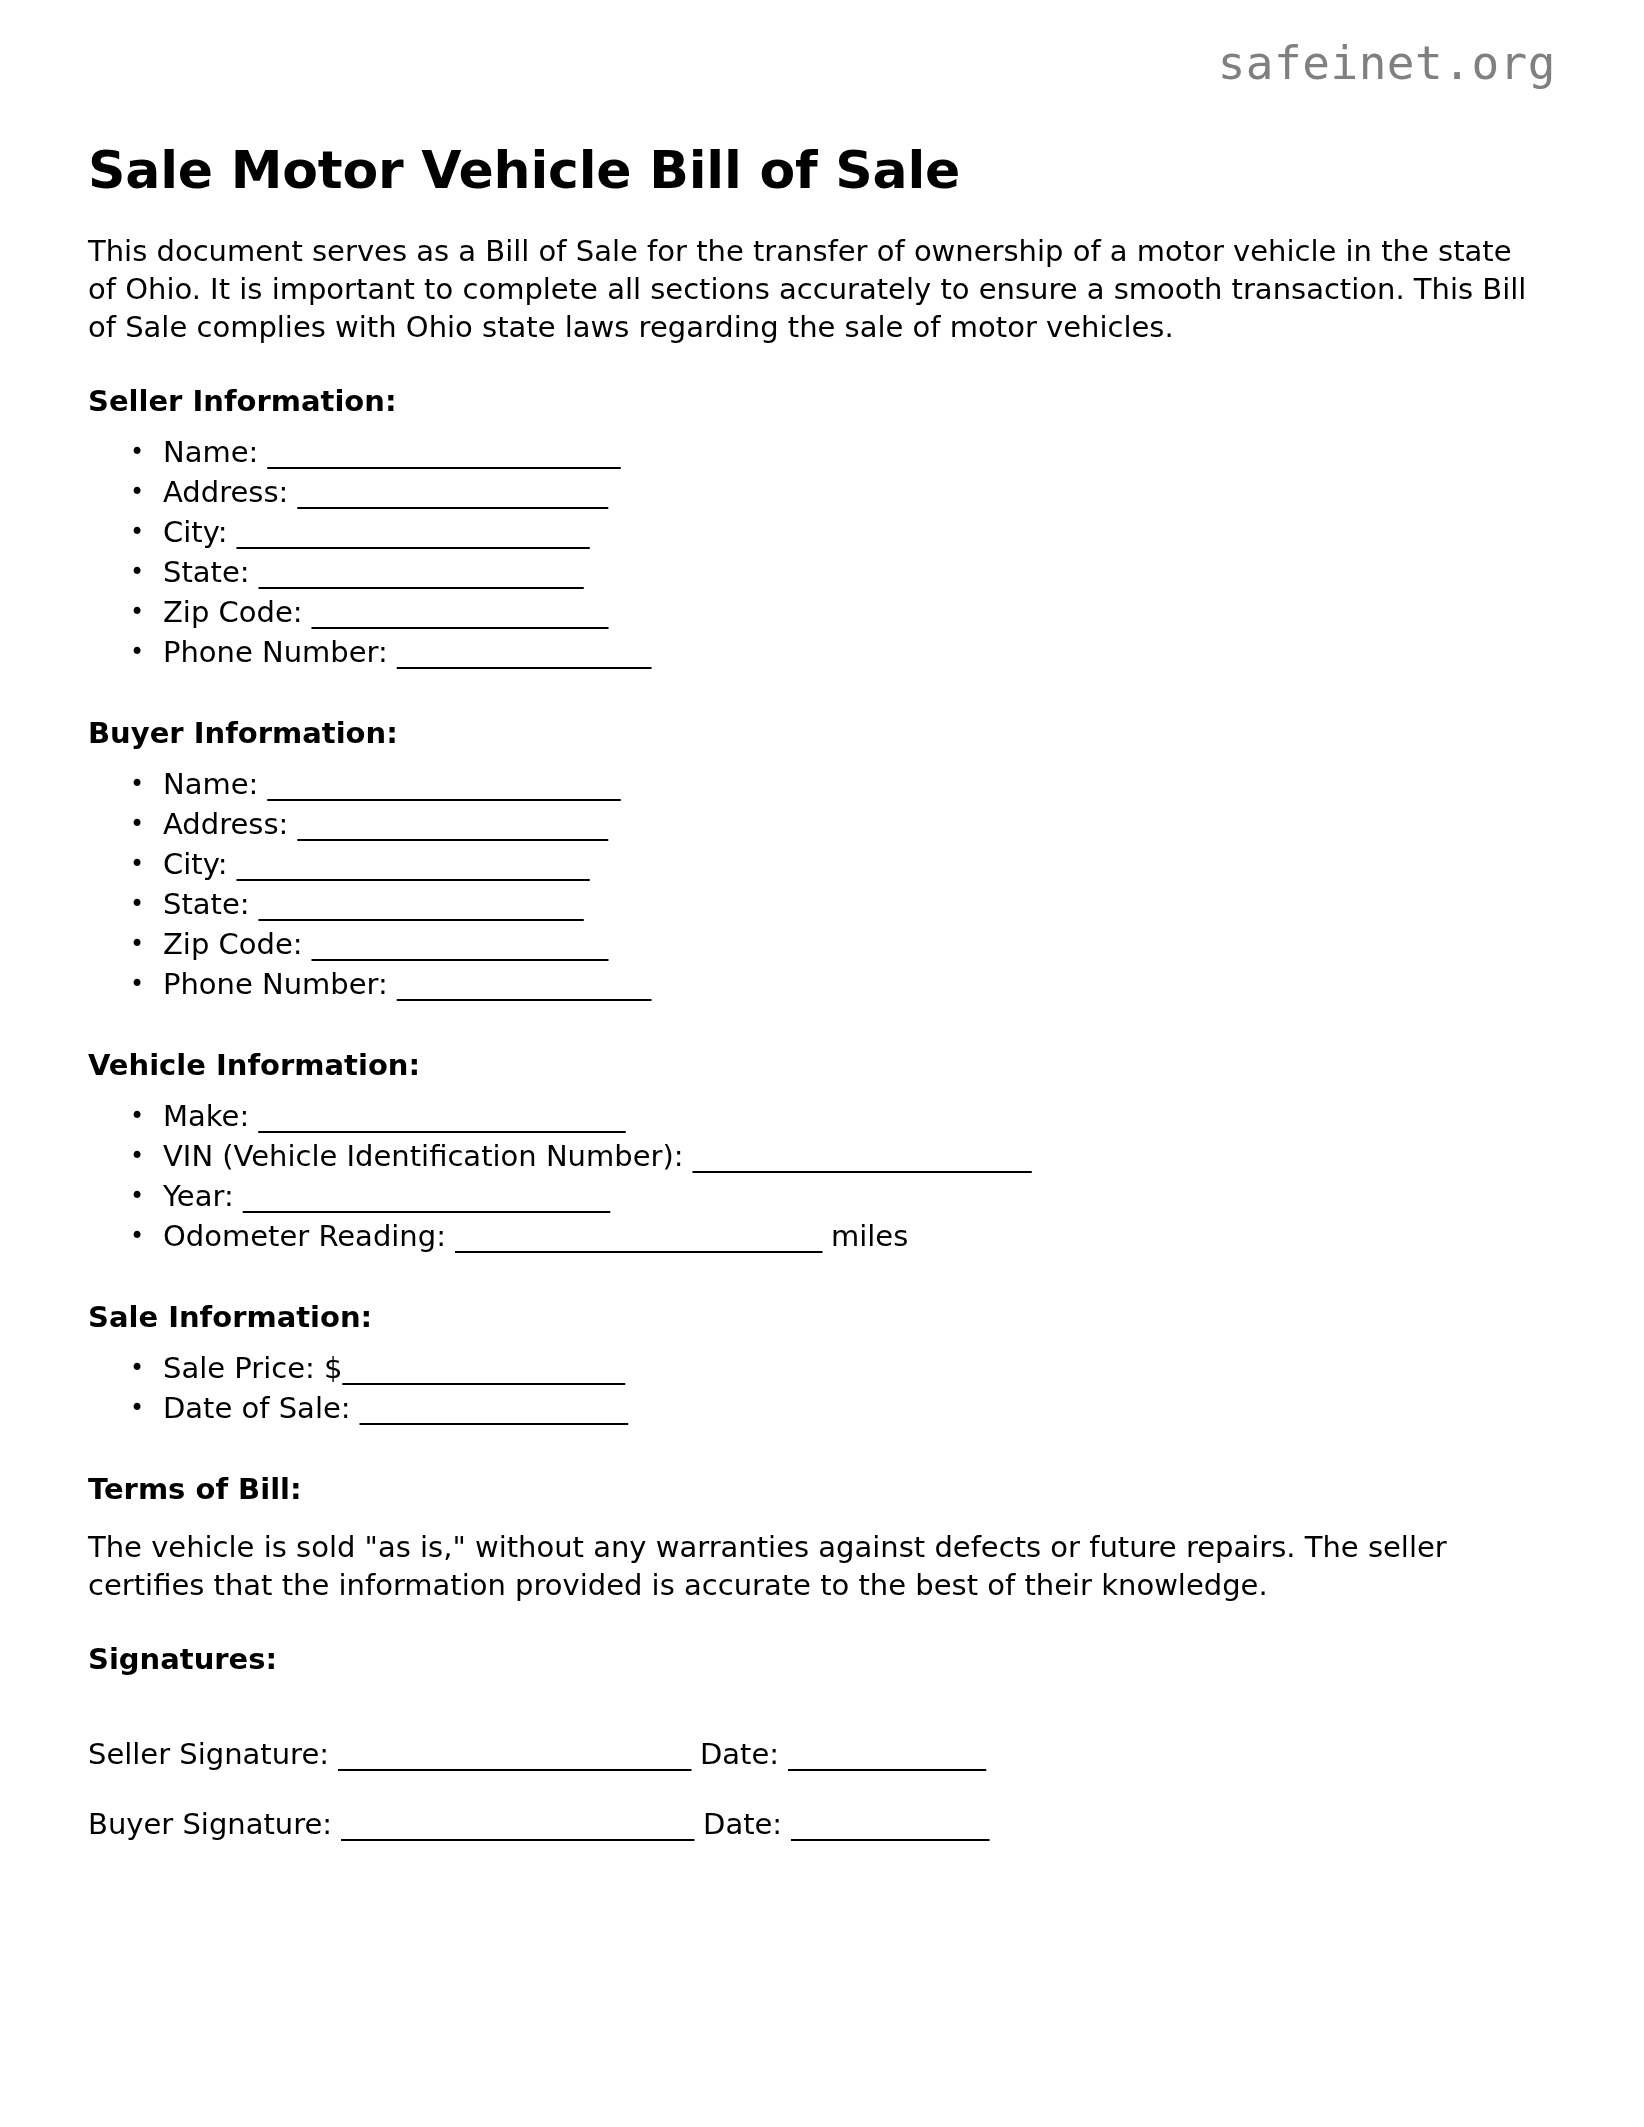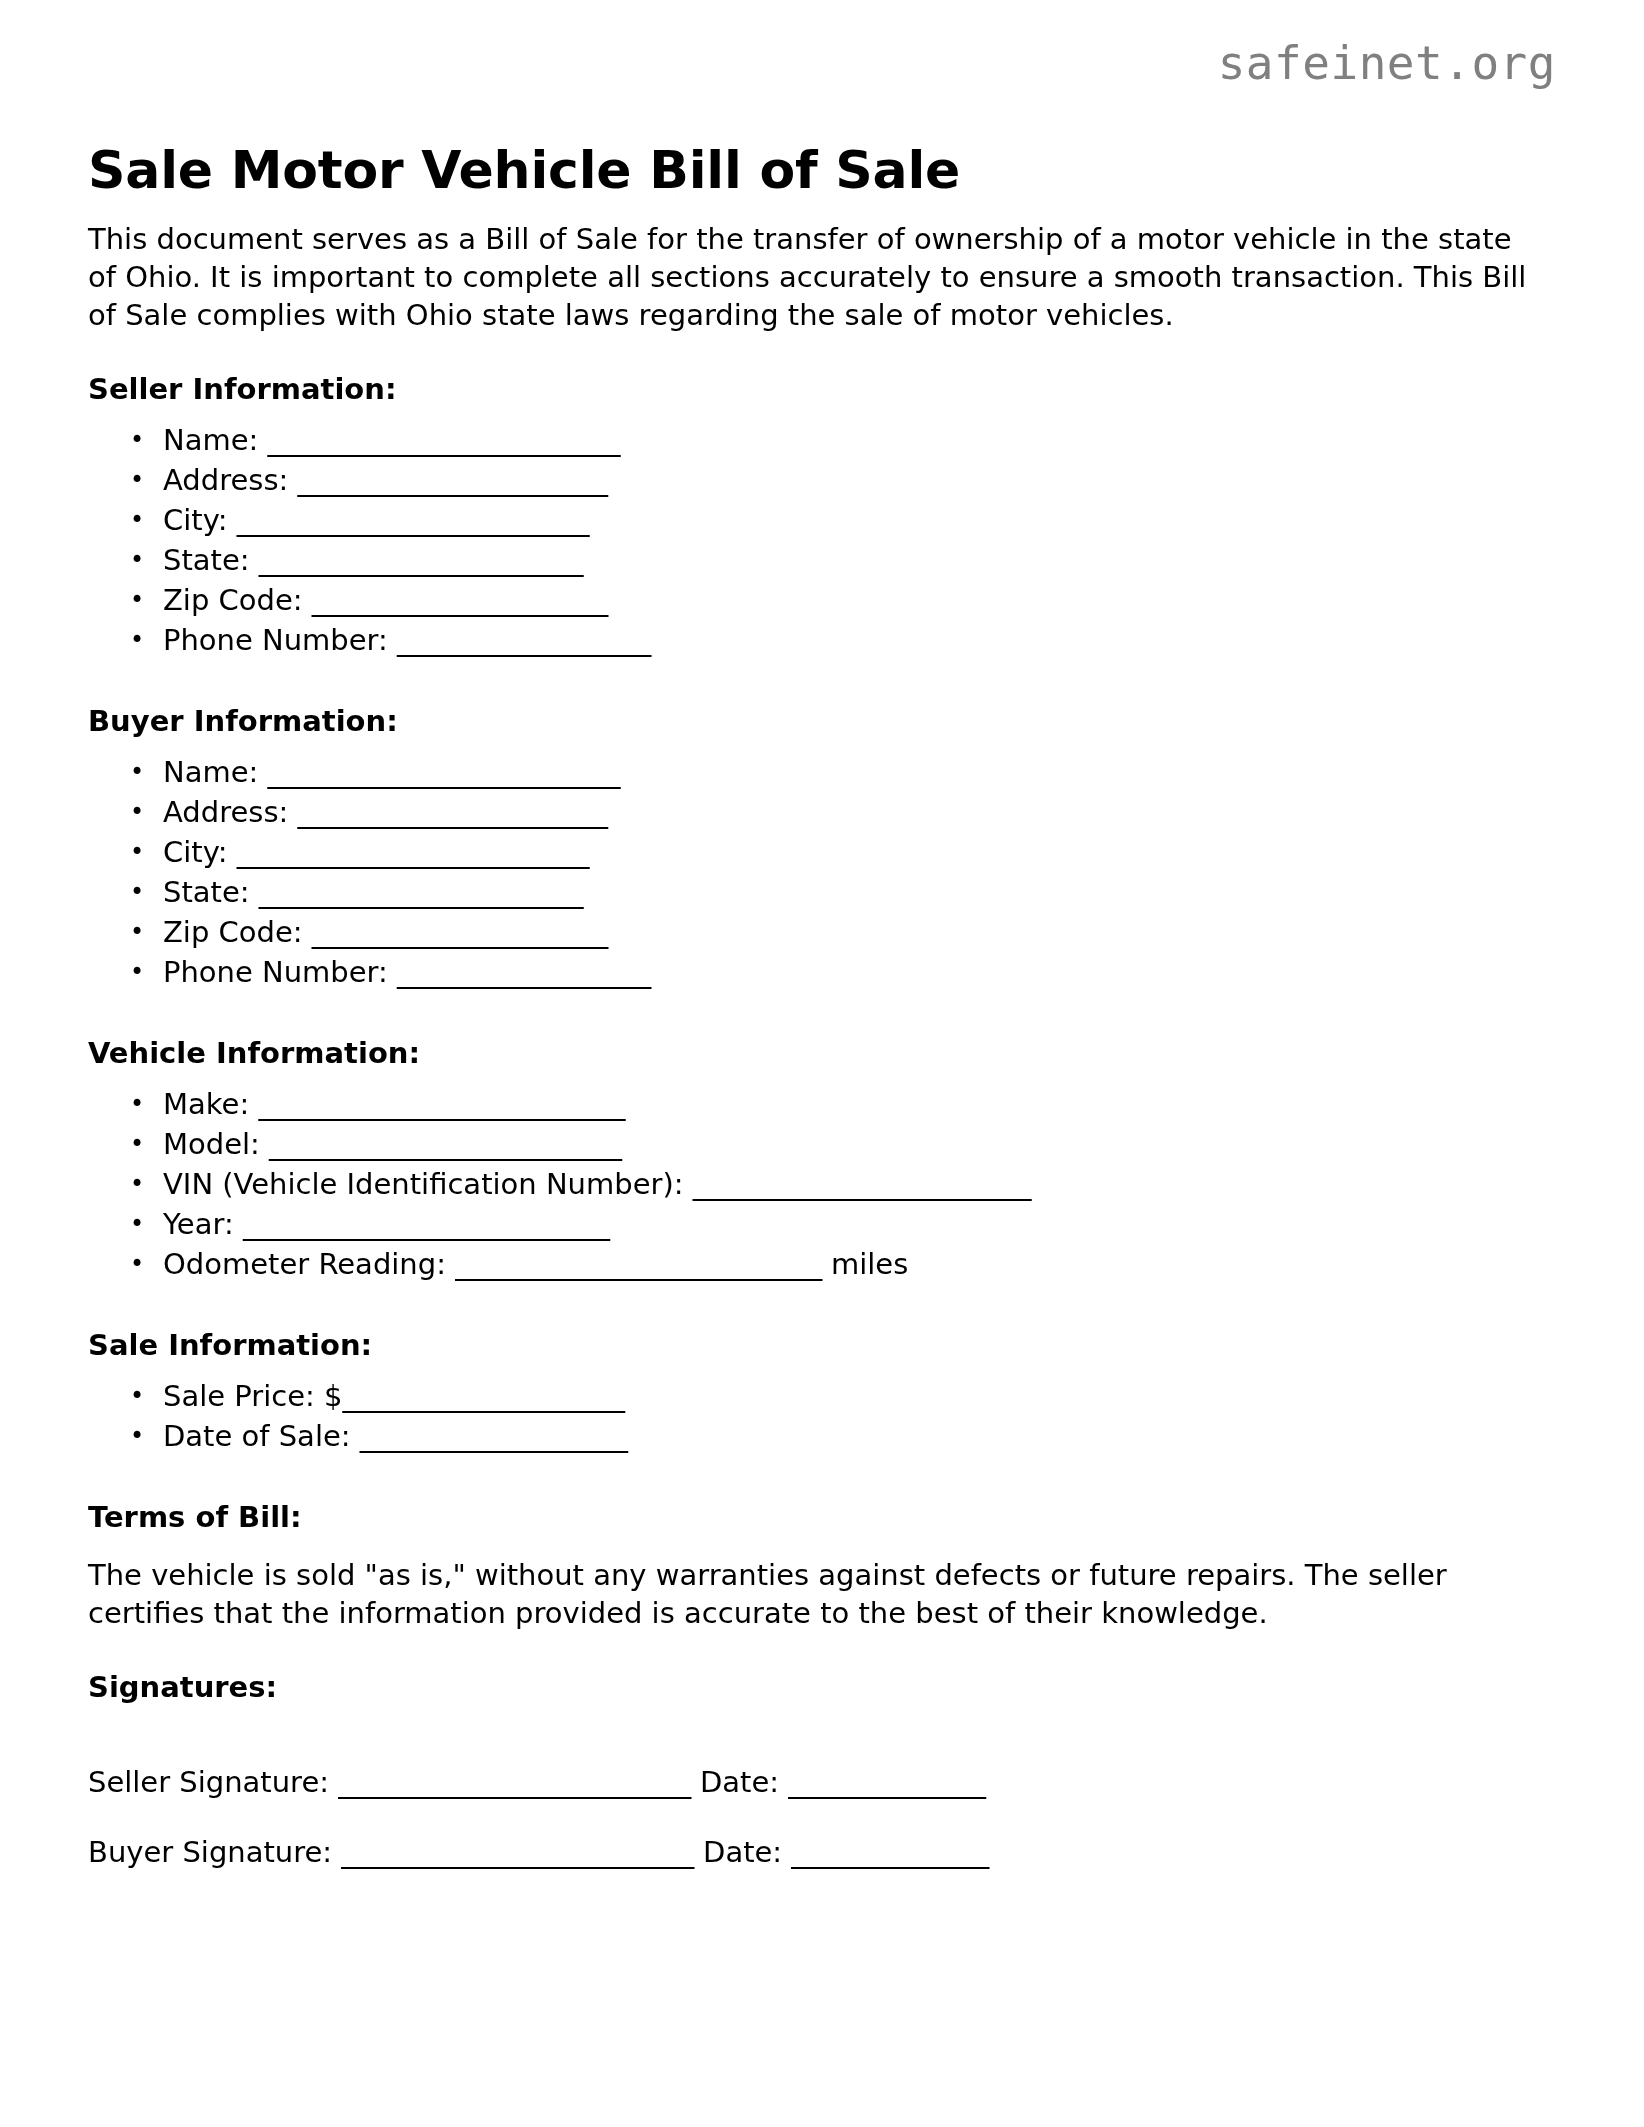--- a/index.html
+++ b/index.html
@@ -45,21 +45,21 @@
     font-size: 52px;
     font-weight: bold;
     line-height: 1.15;
     letter-spacing: -0.2px;
     white-space: nowrap;
   }
 
   .content {
     position: absolute;
     left: 88px;
-    top: 220px;
+    top: 232px;
     width: 1450px;
   }
 
   p.para {
     margin: 0 0 0 0;
     font-size: 29px;
     line-height: 38px;
     font-weight: normal;
   }
 
@@ -146,21 +146,20 @@
       <li><span>Zip Code: </span><span class="blank">_____________________</span></li>
       <li><span>Phone Number: </span><span class="blank">__________________</span></li>
     </ul>
 
     <div class="gap-sect"></div>
 
     <h2 class="section-heading">Vehicle Information:</h2>
     <div class="gap-list"></div>
     <ul class="field-list">
       <li><span>Make: </span><span class="blank">__________________________</span><span></span></li>
-      <li><span>Model: </span><span class="blank">_________________________</span><span></span></li>
       <li><span>VIN (Vehicle Identification Number): </span><span class="blank">________________________</span><span></span></li>
       <li><span>Year: </span><span class="blank">__________________________</span><span></span></li>
       <li><span>Odometer Reading: </span><span class="blank">__________________________</span><span> miles</span></li>
     </ul>
 
     <div class="gap-sect"></div>
 
     <h2 class="section-heading">Sale Information:</h2>
     <div class="gap-list"></div>
     <ul class="field-list">

